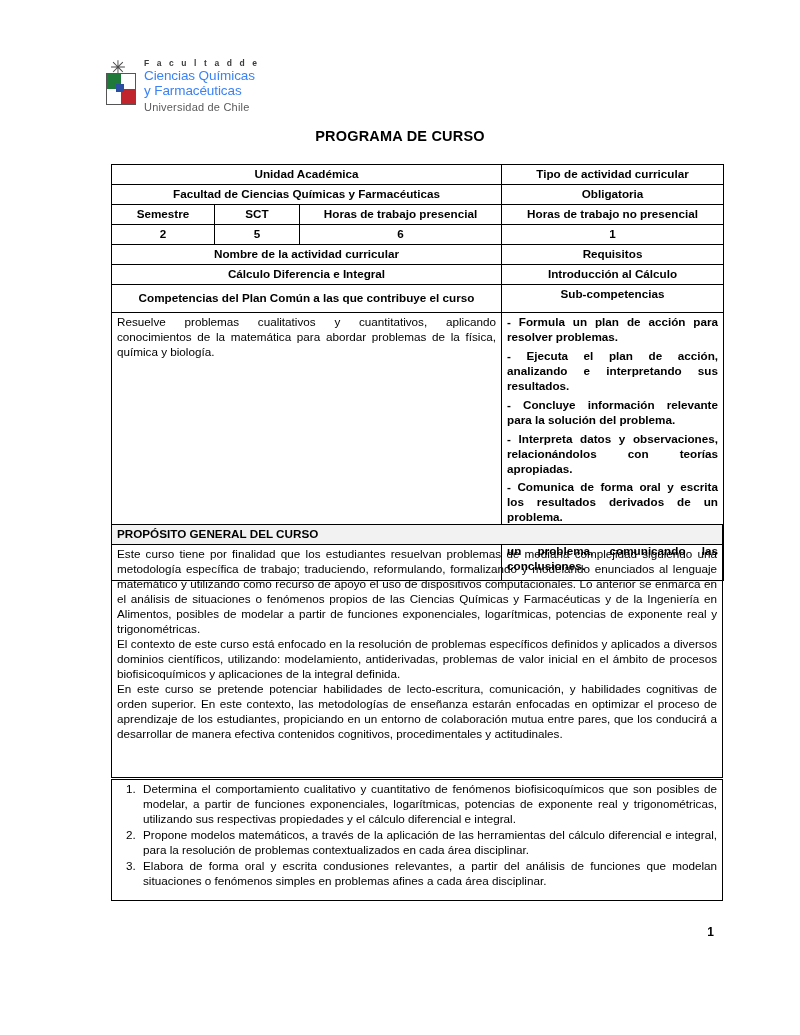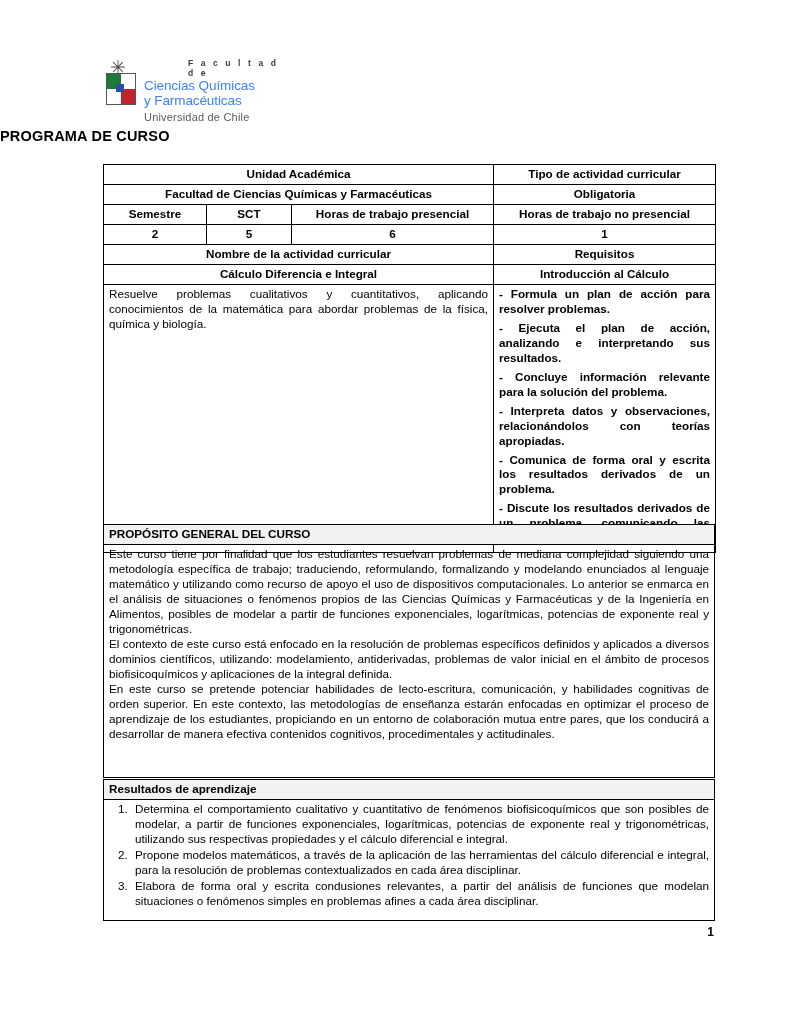--- a/index.html
+++ b/index.html
@@ -76,21 +76,20 @@
     left: 40px;
     top: 0px;
     width: 140px;
   }
   .logo-l1 {
     font-size: 8.5px;
     letter-spacing: 2.6px;
     color: #3b3b3b;
     font-weight: bold;
     margin-bottom: 1px;
-    margin-left: 44px;
   }
   .logo-l2 {
     font-size: 13.5px;
     font-weight: normal;
     color: #3b82f6;
     line-height: 1.08;
     letter-spacing: -0.1px;
   }
   .logo-l3 {
     font-size: 11px;
@@ -98,29 +97,30 @@
     margin-top: 3px;
     letter-spacing: 0.2px;
   }
 
   
   .doc-title {
     position: absolute;
     left: 0;
     top: 128px;
     width: 800px;
+    text-align: center;
     font-size: 14.5px;
     font-weight: bold;
     letter-spacing: 0.2px;
   }
 
   
   .tbl {
     position: absolute;
-    left: 103px;
+    left: 111px;
     width: 612px;
     border-collapse: collapse;
     table-layout: fixed;
     font-size: 11.7px;
   }
   .tbl td {
     border: 1px solid #000000;
     padding: 2px 5px;
     vertical-align: top;
     line-height: 1.28;
@@ -231,20 +231,24 @@
       </tr>
       <tr>
         <td class="ctr bold" colspan="3">Nombre de la actividad curricular</td>
         <td class="ctr bold">Requisitos</td>
       </tr>
       <tr>
         <td class="ctr bold" colspan="3">Cálculo Diferencia e Integral</td>
         <td class="ctr bold">Introducción al Cálculo</td>
       </tr>
       <tr>
+        <td class="ctr bold cell-pad" colspan="3" style="padding-top:5px;padding-bottom:5px;line-height:1.45">Competencias del Plan Común a las que contribuye el curso</td>
+        <td class="ctr bold">Sub-competencias</td>
+      </tr>
+      <tr>
         <td class="comp-cell cell-pad" colspan="3" style="height:190px">
           <p>Resuelve problemas cualitativos y cuantitativos, aplicando conocimientos de la matemática para abordar problemas de la física, química y biología.</p>
         </td>
         <td class="sub-list cell-pad">
           <p>- Formula un plan de acción para resolver problemas.</p>
           <p>- Ejecuta el plan de acción, analizando e interpretando sus resultados.</p>
           <p>- Concluye información relevante para la solución del problema.</p>
           <p>- Interpreta datos y observaciones, relacionándolos con teorías apropiadas.</p>
           <p>- Comunica de forma oral y escrita los resultados derivados de un problema.</p>
           <p>- Discute los resultados derivados de un problema, comunicando las conclusiones.</p>
@@ -264,23 +268,20 @@
           <p>El contexto de este curso está enfocado en la resolución de problemas específicos definidos y aplicados a diversos dominios científicos, utilizando: modelamiento, antiderivadas, problemas de valor inicial en el ámbito de procesos biofisicoquímicos y aplicaciones de la integral definida.</p>
           <p>En este curso se pretende potenciar habilidades de lecto-escritura, comunicación, y habilidades cognitivas de orden superior. En este contexto, las metodologías de enseñanza estarán enfocadas en optimizar el proceso de aprendizaje de los estudiantes, propiciando en un entorno de colaboración mutua entre pares, que los conducirá a desarrollar de manera efectiva contenidos cognitivos, procedimentales y actitudinales.</p>
         </td>
       </tr>
     </tbody>
   </table>
 
   <table class="tbl" id="tbl-res">
     <tbody>
       <tr>
-        <td class="section-head">Resultados de aprendizaje</td>
-      </tr>
-      <tr>
         <td class="cell-pad" style="height:116px">
           <ol class="res">
             <li>Determina el comportamiento cualitativo y cuantitativo de fenómenos biofisicoquímicos que son posibles de modelar, a partir de funciones exponenciales, logarítmicas, potencias de exponente real y trigonométricas, utilizando sus respectivas propiedades y el cálculo diferencial e integral.</li>
             <li>Propone modelos matemáticos, a través de la aplicación de las herramientas del cálculo diferencial e integral, para la resolución de problemas contextualizados en cada área disciplinar.</li>
             <li>Elabora de forma oral y escrita condusiones relevantes, a partir del análisis de funciones que modelan situaciones o fenómenos simples en problemas afines a cada área disciplinar.</li>
           </ol>
         </td>
       </tr>
     </tbody>
   </table>

